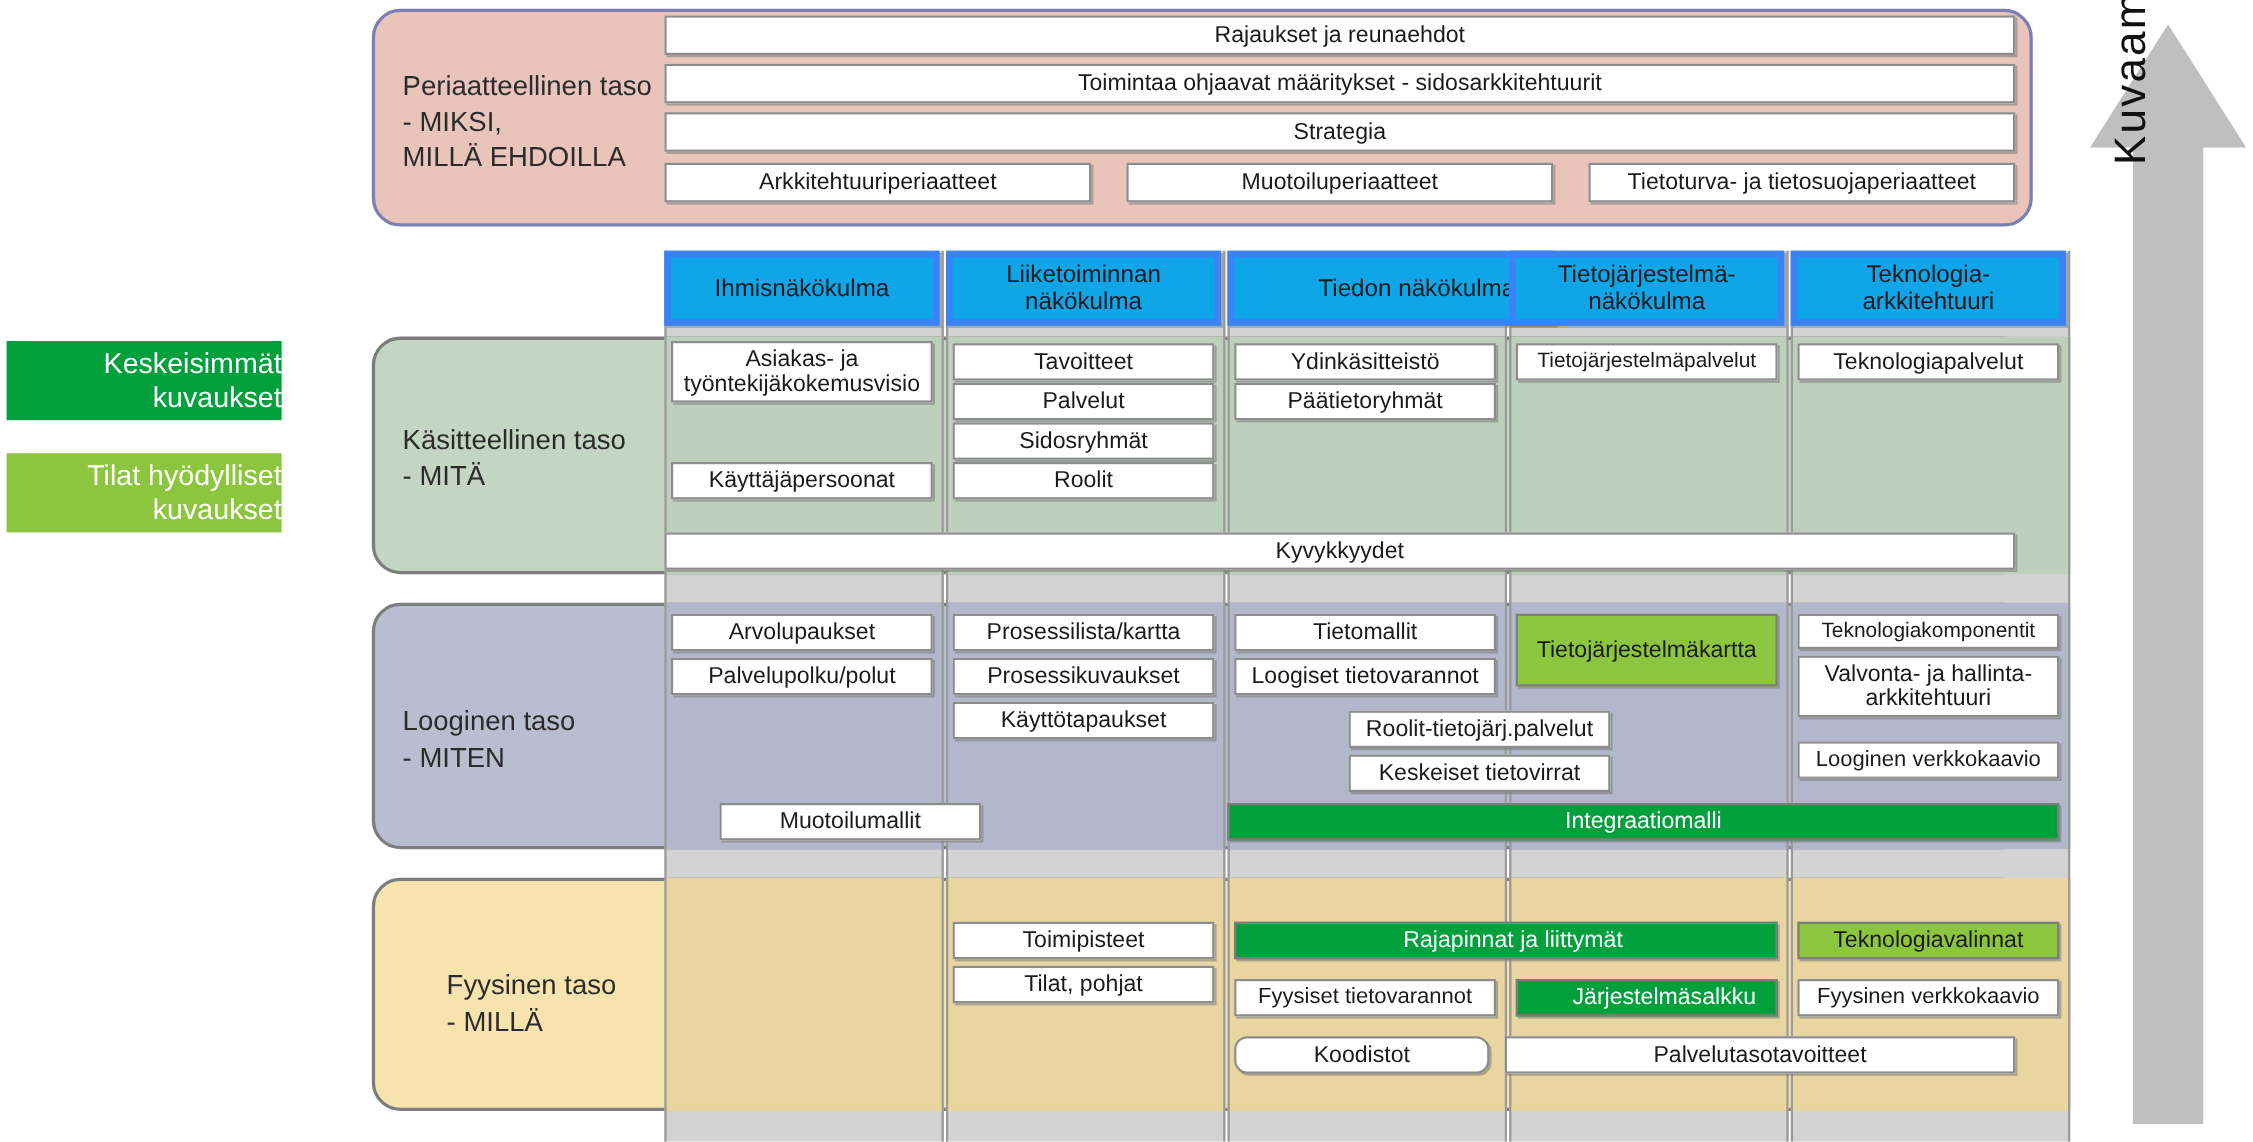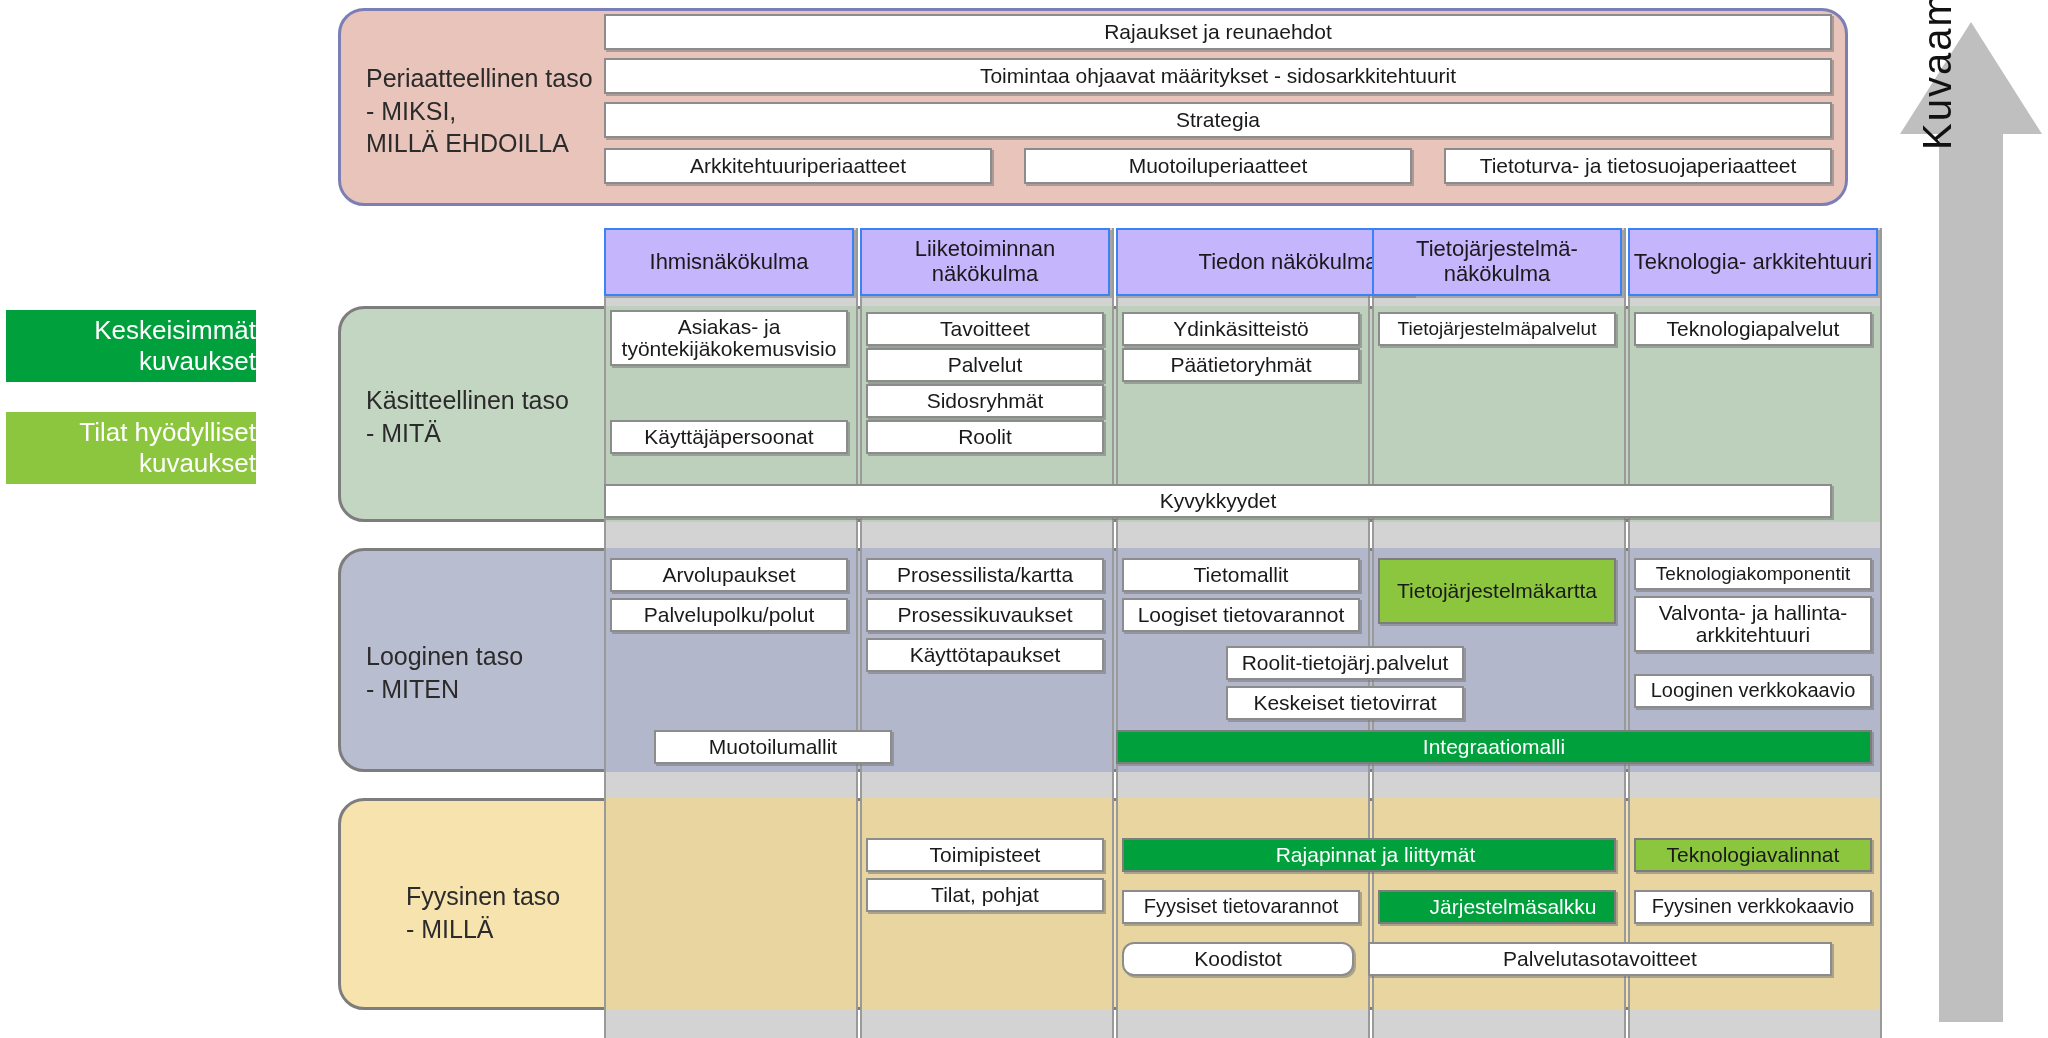--- a/index.html
+++ b/index.html
@@ -64,22 +64,22 @@
     border-left:2px solid #9a9a9a;
     border-right:2px solid #9a9a9a;
   }
   .colstrip.tint-concept{background:#bdd0bc;}
   .colstrip.tint-logic{background:#b3b7cb;}
   .colstrip.tint-phys{background:#e8d5a0;}
 
   
   .header-cell{
     position:absolute;box-sizing:border-box;
-    background:#c4b5fd;
-    border:2px solid #3b82f6;
+    background:#0ea5e9;
+    border:6px solid #3b82f6;
     box-shadow:2px 2px 0 rgba(120,120,120,.5);
     display:flex;align-items:center;justify-content:center;
     text-align:center;font-size:22px;line-height:1.12;
   }
 
   
   .green-dark{background:#00a03c;color:#ffffff;border-color:#7d7d7d;}
   .green-light{background:#8cc63e;color:#1a1a1a;border-color:#7d7d7d;}
 
   

